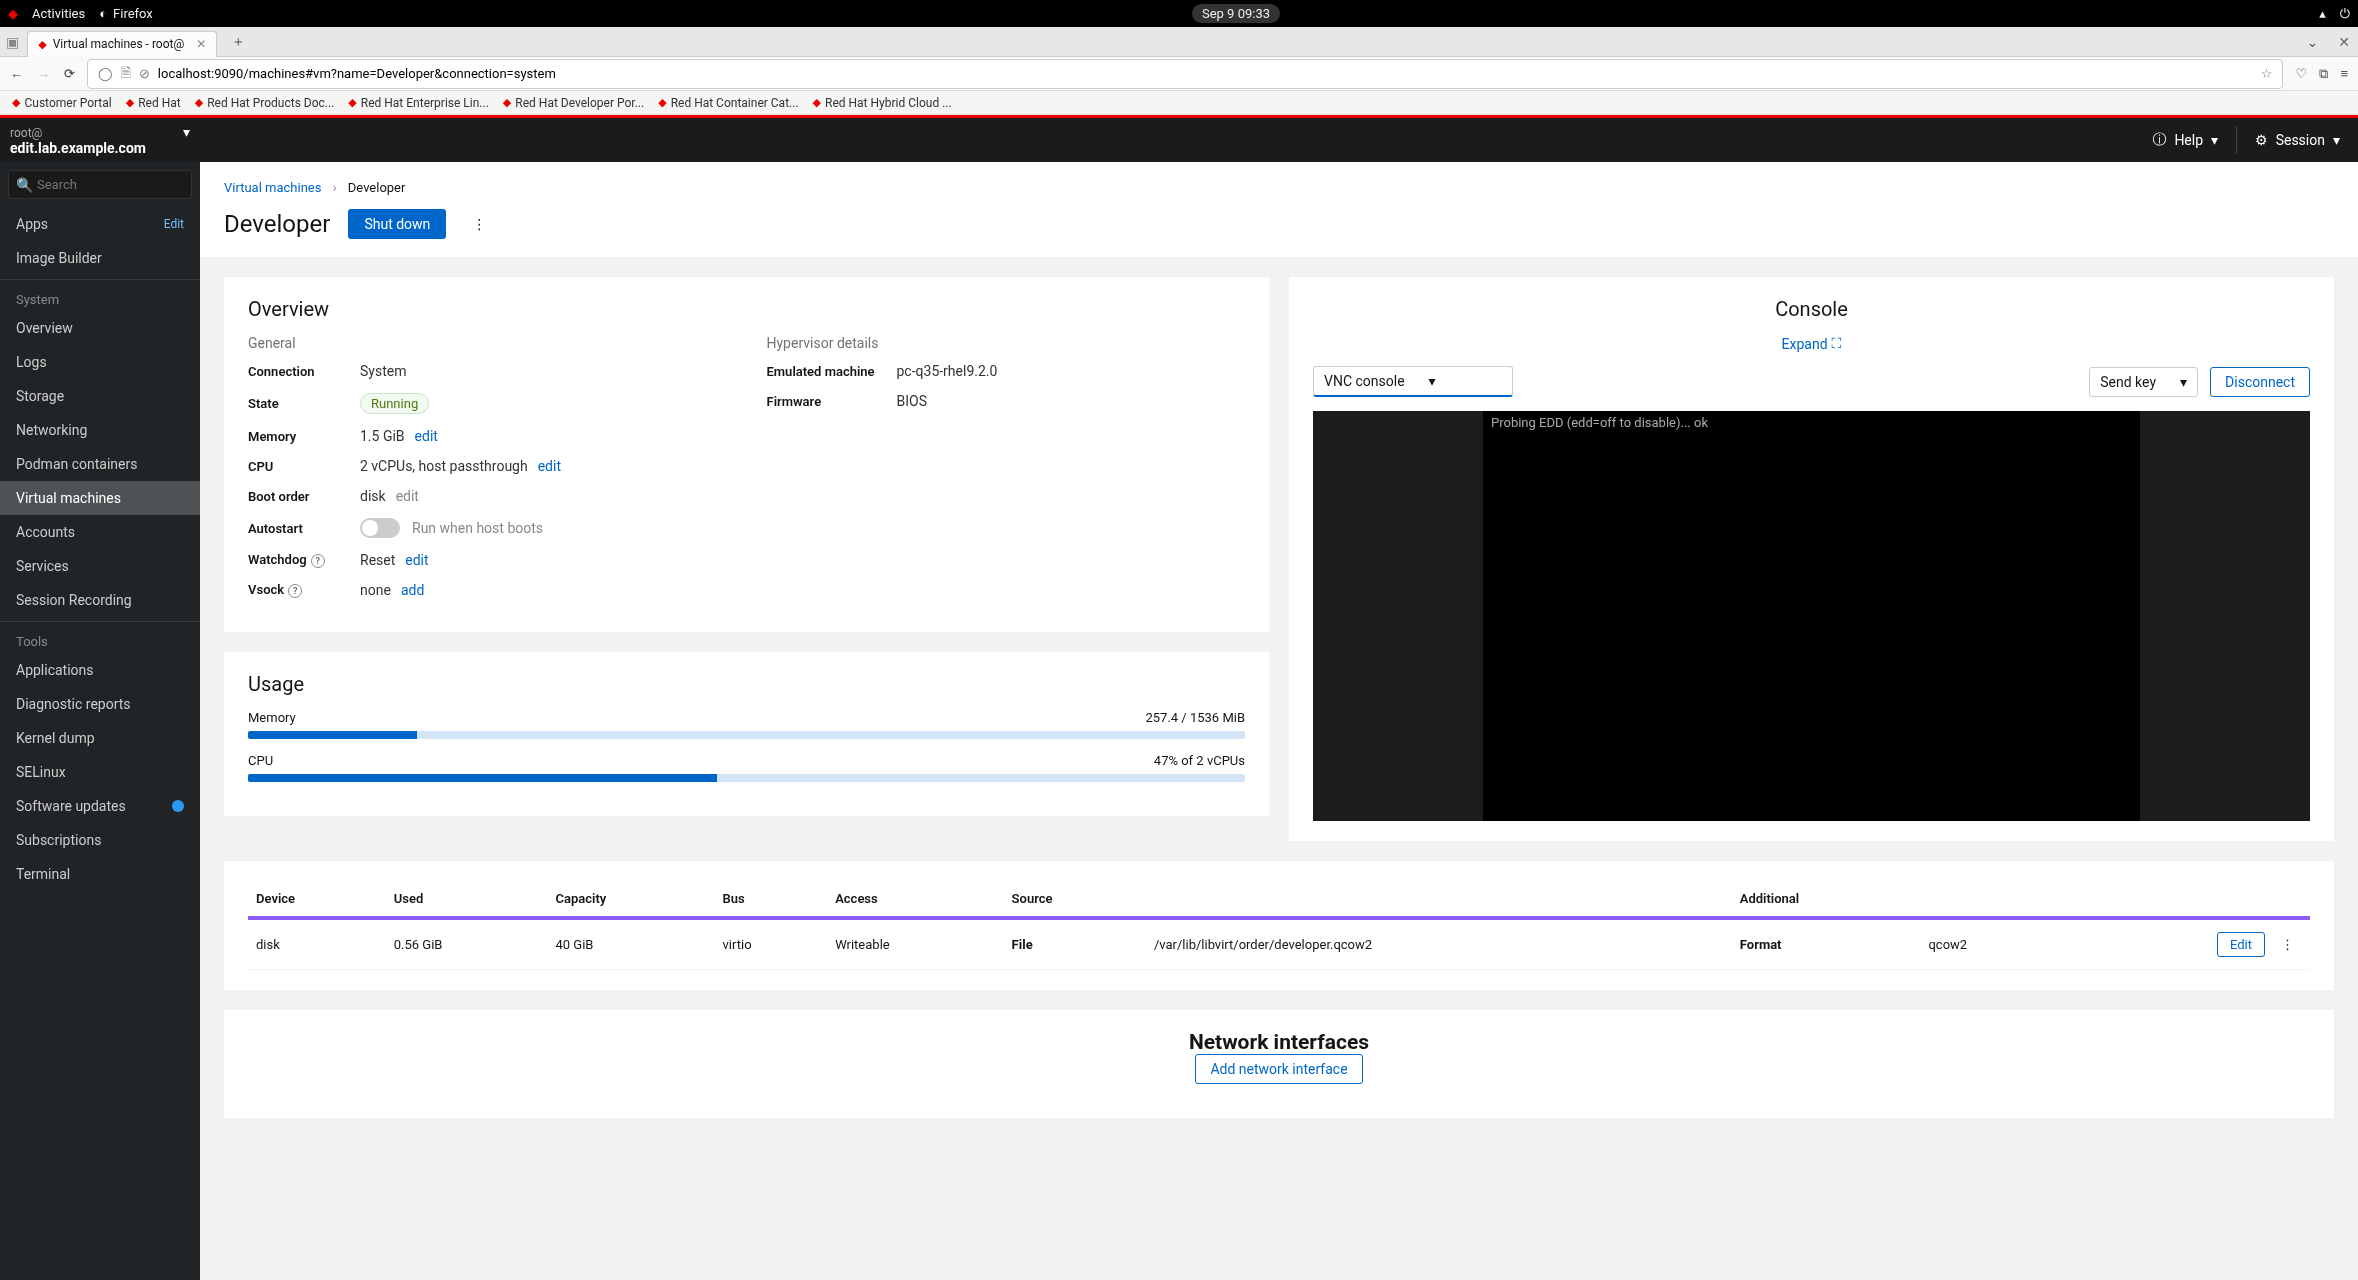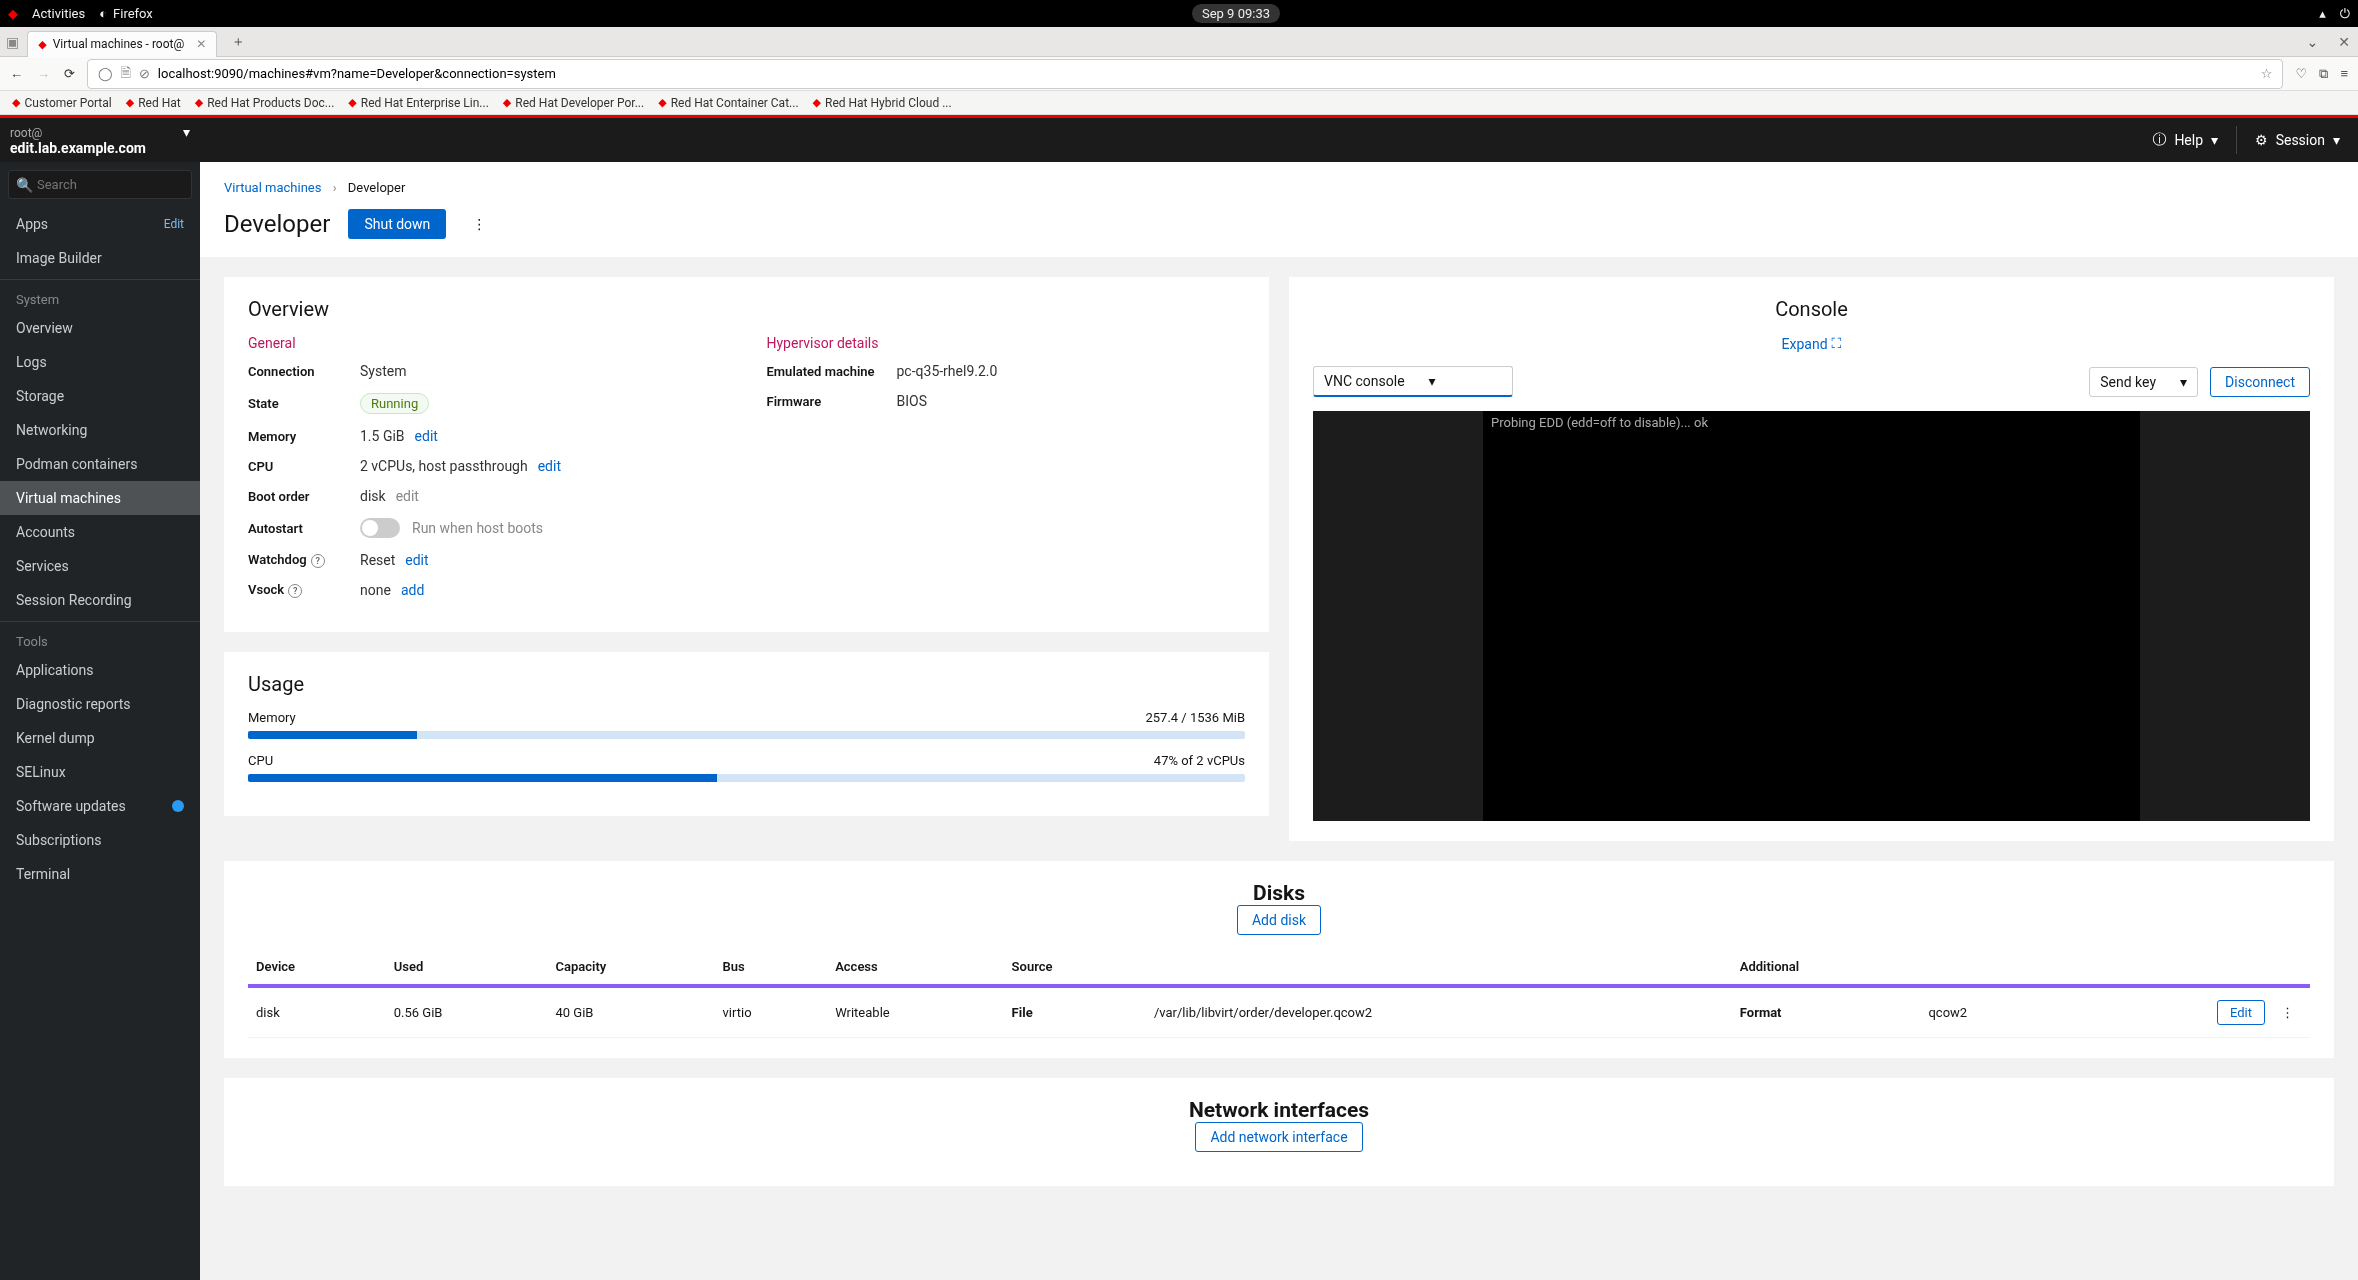--- a/index.html
+++ b/index.html
@@ -66,21 +66,21 @@
 .kebab { cursor:pointer; padding:4px 8px; }
 
 .cards { display:flex; gap:20px; padding:20px 24px; align-items:flex-start; }
 .left-col,.right-col { flex:1; display:flex; flex-direction:column; gap:20px; }
 .card { background:#fff; border-radius:0; padding:20px 24px; }
 .card h2 { font-size:20px; font-weight:400; margin-bottom:14px; }
 .card-head { display:flex; justify-content:flex-end; align-items:center; margin-bottom:14px;flex-direction:column; }
 
 .overview-grid { display:flex; gap:40px; }
 .ov-col { flex:1; }
-.ov-sub { font-size:14px; color:#be185d; margin-bottom:12px; }
+.ov-sub { font-size:14px; color:#737373; margin-bottom:12px; }
 .kv { display:flex; align-items:center; margin-bottom:14px; font-size:14px; }
 .kv .k { width:112px; color:#151515; font-weight:600; font-size:13px; }
 .kv .v { color:#333; }
 .kv .elink { color:#0066cc; margin-left:10px; cursor:pointer; }
 .state-run { color:#4d7c0f; border:1px solid #c7e6c4; background:#f3faf2; border-radius:12px; padding:2px 10px; font-size:13px; }
 .toggle { width:40px; height:20px; background:#ccc; border-radius:10px; position:relative; display:inline-block; margin-right:12px; }
 .toggle::after { content:""; width:16px; height:16px; background:#fff; border-radius:50%; position:absolute; top:2px; left:2px; }
 .toggle-lbl { color:#888; }
 .help-icon { display:inline-block; width:14px; height:14px; border:1px solid #888; border-radius:50%; font-size:9px; text-align:center; line-height:12px; color:#666; margin-left:4px; }
 
@@ -371,24 +371,20 @@
           <div class="vnc">
             <div class="blk"></div>
             <div class="mid">Probing EDD (edd=off to disable)... ok</div>
             <div class="blk2"></div>
           </div>
         </div>
       </div>
     </div>
 
     <div class="card-wide">
-      <div class="card-head">
-        <h2>Disks</h2>
-        <button class="btn-secondary">Add disk</button>
-      </div>
       <table>
         <thead>
             <tr>
           <th>Device</th>
           <th>Used</th>
           <th>Capacity</th>
           <th>Bus</th>
           <th>Access</th>
           <th>Source</th>
           <th></th>

